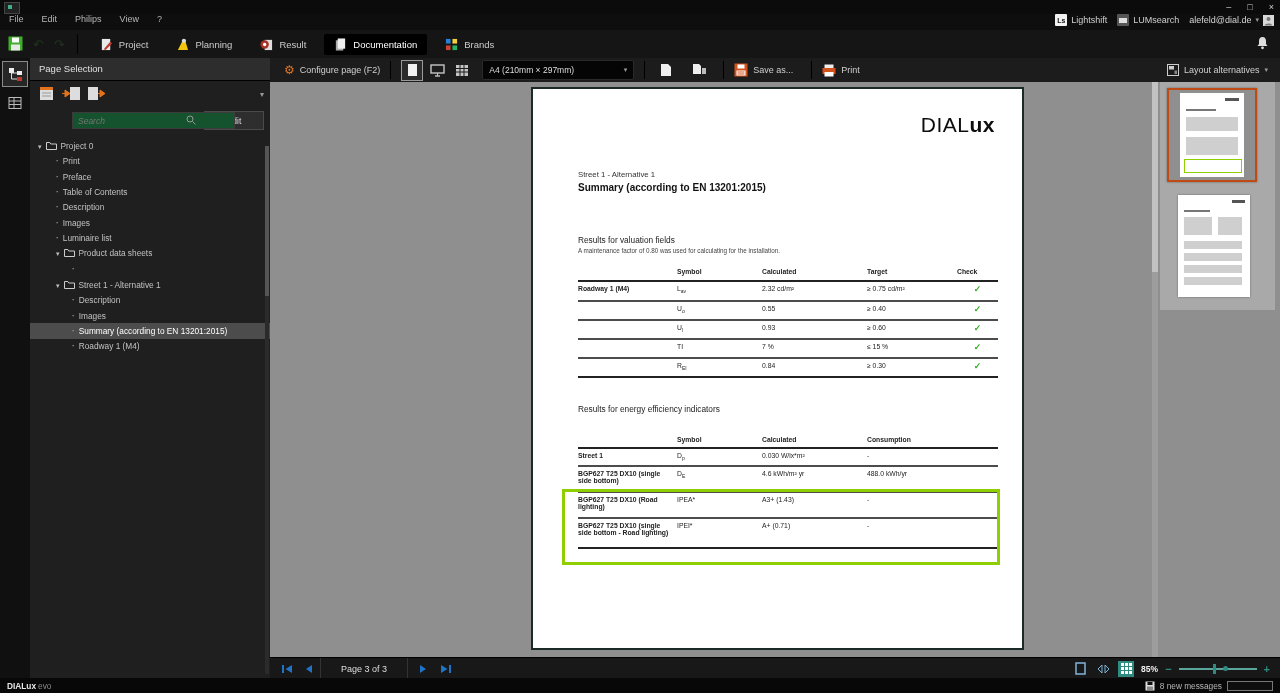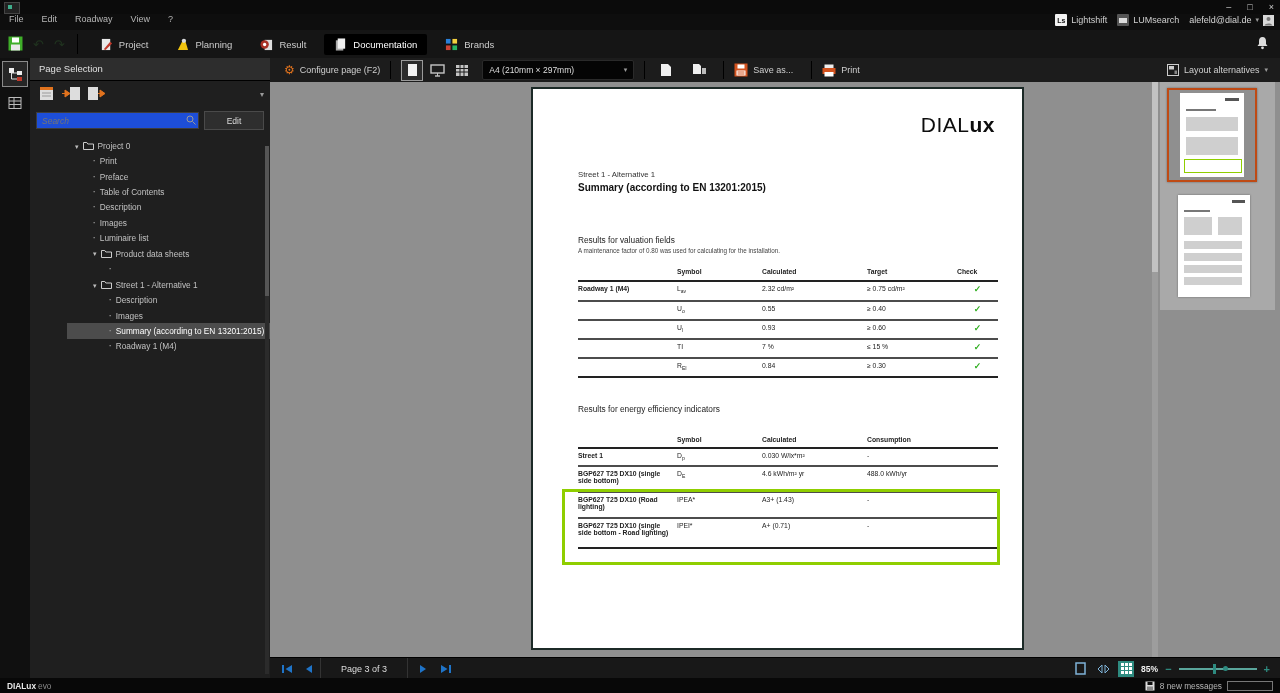--- a/index.html
+++ b/index.html
@@ -33,27 +33,27 @@
   .rail{position:absolute;left:0;top:58px;width:30px;bottom:15px;background:#101010;}
   .rail .rbtn{width:24px;height:24px;margin:3px auto;display:flex;align-items:center;justify-content:center;border:1px solid transparent;}
   .rail .rbtn.sel{background:#262626;border-color:#8a8a8a;}
   
   .lpanel{position:absolute;left:30px;top:58px;width:240px;bottom:15px;background:#1f1f1f;border-right:1px solid #8b5cf6;}
   .lp-head{height:22px;background:#2d2d2d;line-height:22px;padding:0 9px;color:#e0e0e0;font-size:9.5px;border-bottom:1px solid #000;}
   .lp-tools{height:26px;display:flex;align-items:center;gap:6px;padding:0 8px;position:relative;}
   .lp-tools .caret{position:absolute;right:6px;color:#9a9a9a;font-size:8px;}
   .lp-search{display:flex;gap:5px;padding:4px 6px 5px 6px;align-items:center;}
   .lp-search .srch{flex:1;position:relative;}
-  .lp-search input{width:100%;box-sizing:border-box;height:17px;background:#1d4ed8;border:1px solid #3c3c3c;
-     color:#bbb;font-style:italic;font-size:8.5px;padding:0 16px 0 5px;outline:none;font-family:"Liberation Sans",sans-serif;}
+  .lp-search input{width:100%;box-sizing:border-box;height:17px;background:#14532d;border:1px solid #3c3c3c;
+     color:#bbb;font-style:italic;font-size:8.5px;padding:0 16px 0 5px;outline:none;font-family:"Liberation Sans",sans-serif;margin-left:36px;}
   .lp-search .mag{position:absolute;right:3px;top:3px;}
   .btn-edit{width:58px;height:17px;background:#2e2e2e;border:1px solid #4a4a4a;color:#ddd;font-size:8.5px;
      display:flex;align-items:center;justify-content:center;}
   .tree{margin-top:3px;font-size:8.3px;color:#c2c2c2;position:relative;}
-  .ti{display:flex;align-items:center;gap:4px;padding:2.5px 4px;line-height:1.25;margin-left:37px;}
+  .ti{display:flex;align-items:flex-start;gap:4px;padding:2.5px 4px;line-height:1.25;}
   .ti.l0{padding-left:8px;} .ti.l1{padding-left:26px;} .ti.l2{padding-left:42px;}
   .ti .car::before{content:"▾";font-size:7px;color:#bdbdbd;}
   .ti .blt::before{content:"·";color:#9a9a9a;font-weight:bold;}
   .ti.sel{background:#4c4c4c;color:#fff;}
   .ti .lbl{flex:1;}
   .lp-scroll{position:absolute;right:1px;top:88px;width:4px;bottom:4px;background:#2b2b2b;}
   .lp-scroll i{display:block;width:4px;height:150px;background:#555;}
   
   .dtb{position:absolute;left:270px;top:58px;right:0;height:24px;background:#1c1c1c;border-bottom:1px solid #000;
        display:flex;align-items:center;font-size:9px;color:#cfcfcf;}
@@ -133,21 +133,21 @@
     <div class="winctl">
       <span>–</span>
       <span>□</span>
       <span>×</span>
     </div>
   </div>
 
   <div class="menubar">
     <span class="mi">File</span>
     <span class="mi">Edit</span>
-    <span class="mi">Roadway</span>
+    <span class="mi">Philips</span>
     <span class="mi">View</span>
     <span class="mi">?</span>
     <div class="topbar-right">
       <div class="badge">
         <span class="bico">Ls</span>
         <span>Lightshift</span>
       </div>
       <div class="badge">
         <span class="bico dark">
             <i></i>

